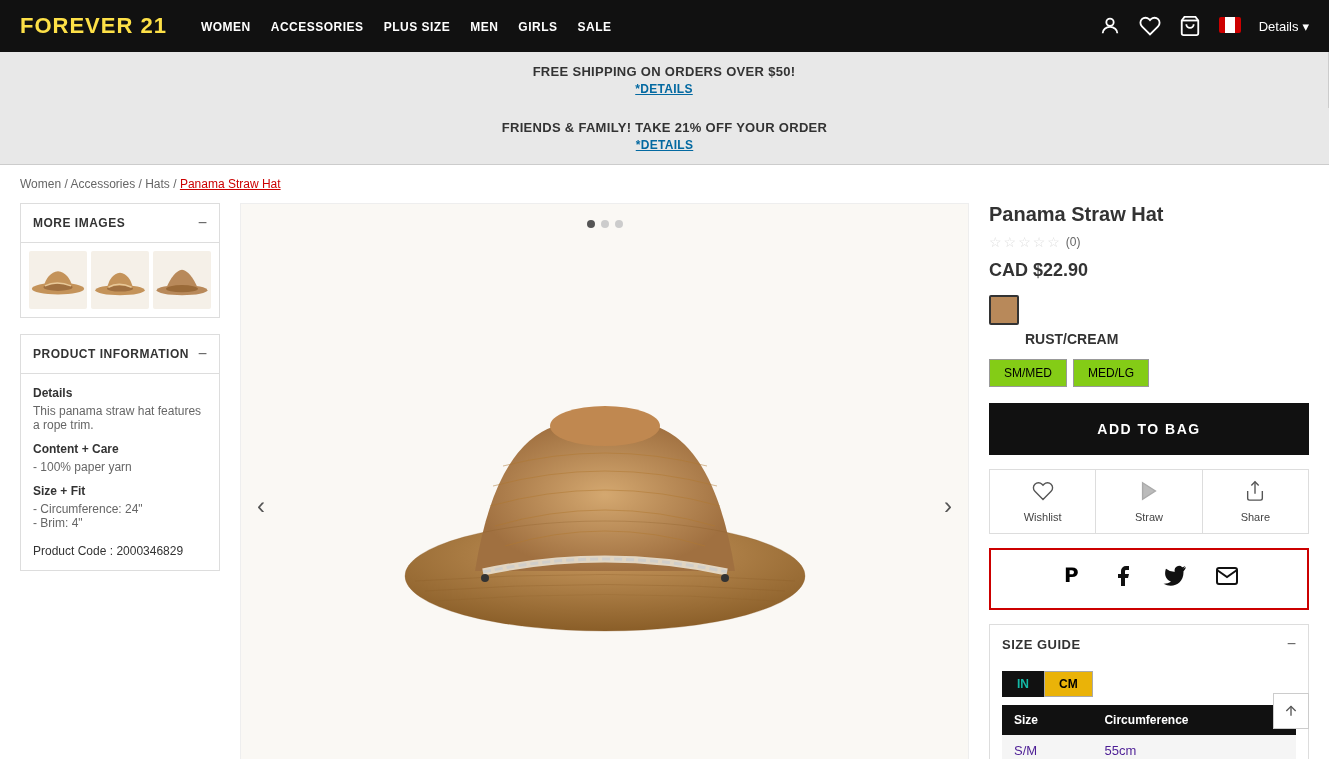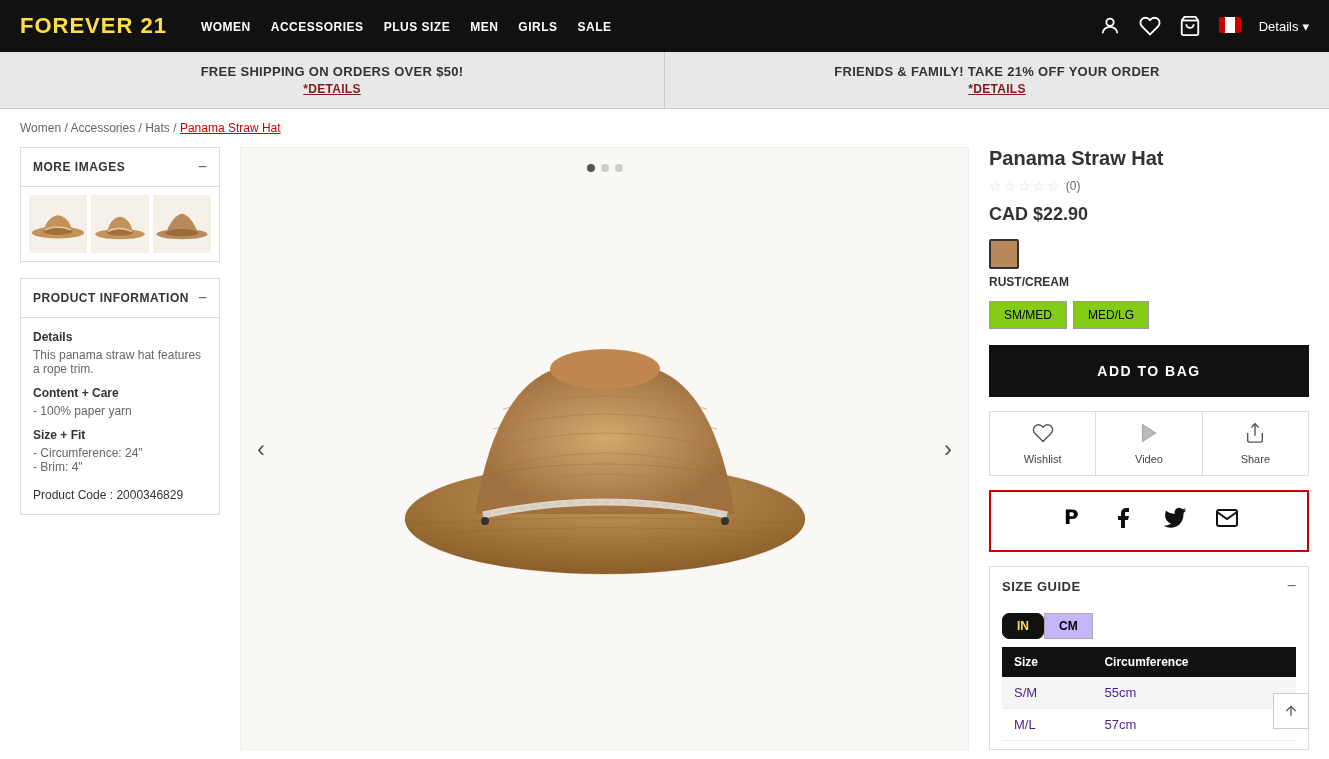--- a/index.html
+++ b/index.html
@@ -103,35 +103,36 @@
       position: absolute;
       left: 6px; right: 6px; top: 0; bottom: 0;
       background: #fff;
     }
 
     
     .promo-bar {
       display: flex;
       background: #e8e8e8;
       border-bottom: 1px solid #ccc;
+      flex-direction: column;
     }
     .promo-half {
       flex: 1;
       text-align: center;
       padding: 12px 20px;
       font-size: 13px;
       font-weight: bold;
       letter-spacing: 0.3px;
       text-transform: uppercase;
     }
     .promo-half:first-child {
       border-right: 1px solid #ccc;
     }
     .promo-half a {
-      color: #7f1d1d;
+      color: #0369a1;
       text-decoration: underline;
       font-size: 12px;
     }
     .promo-half p { margin-bottom: 2px; }
 
     
     .breadcrumb {
       padding: 12px 20px;
       font-size: 12px;
       color: #666;
@@ -302,23 +303,24 @@
     }
     .color-swatch {
       width: 30px;
       height: 30px;
       border-radius: 2px;
       border: 2px solid #333;
       cursor: pointer;
       margin-bottom: 6px;
     }
     .color-name {
-      font-size: 12px;
+      font-size: 14px;
       font-weight: bold;
       margin-bottom: 12px;
+      margin-left: 36px;
     }
     .size-options {
       display: flex;
       gap: 6px;
       margin-bottom: 16px;
     }
     .size-btn {
       padding: 6px 14px;
       border: 1px solid #999;
       background: #84cc16;
@@ -391,30 +393,29 @@
       text-transform: uppercase;
     }
     .unit-toggle {
       display: flex;
       gap: 0;
       margin: 8px 12px;
     }
     .unit-btn {
       padding: 5px 14px;
       border: 1px solid #aaa;
-      background: #c4b5fd;
+      background: #eab308;
       font-size: 12px;
       cursor: pointer;
       font-weight: bold;
     }
     .unit-btn.active {
       background: #111;
-      color: #fde047;
+      color: #14b8a6;
       border-color: #111;
-      border-radius: 7px;
     }
     .size-table {
       width: calc(100% - 24px);
       margin: 8px 12px;
       border-collapse: collapse;
       font-size: 13px;
     }
     .size-table th {
       background: #111;
       color: #fff;
@@ -651,21 +652,21 @@
           </svg>
         </span>
         <span>Wishlist</span>
       </button>
       <button class="action-btn">
         <span class="action-icon">
           <svg width="22" height="22" viewBox="0 0 24 24" fill="none" stroke="#555" stroke-width="1.5">
             <polygon points="5 3 19 12 5 21 5 3" fill="#bbb" stroke="#aaa"></polygon>
           </svg>
         </span>
-        <span>Video</span>
+        <span>Straw</span>
       </button>
       <button class="action-btn">
         <span class="action-icon">
           <svg width="22" height="22" viewBox="0 0 24 24" fill="none" stroke="#555" stroke-width="1.5">
             <path d="M4 12v8a2 2 0 0 0 2 2h12a2 2 0 0 0 2-2v-8"></path>
               <polyline points="16 6 12 2 8 6"></polyline>
               <line x1="12" y1="2" x2="12" y2="15"></line>
           </svg>
         </span>
         <span>Share</span>

